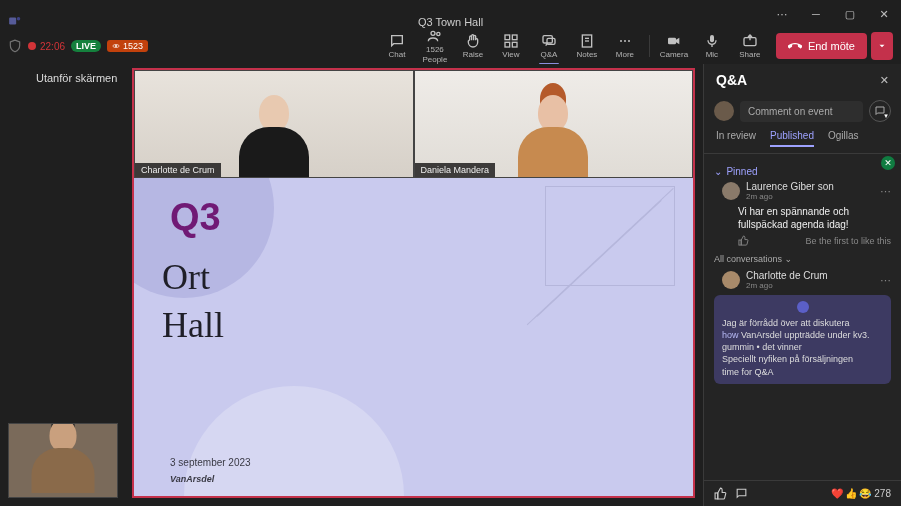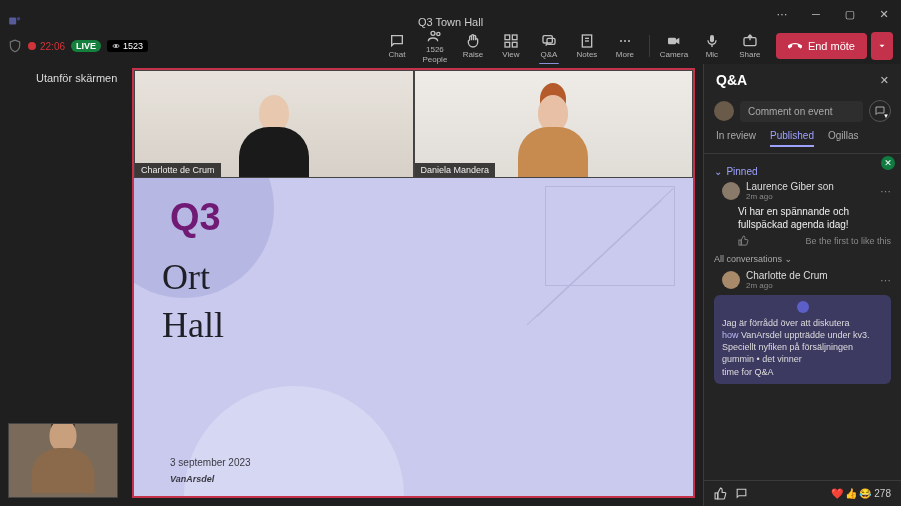--- a/index.html
+++ b/index.html
@@ -12,21 +12,21 @@
 .titlebar .win-controls { position: absolute; right: 0; display: flex; }
 .titlebar .win-controls div { width: 34px; height: 28px; display: flex; align-items: center; justify-content: center; opacity: .7; font-size: 11px; }
 
 
 .toolbar { height: 36px; display: flex; align-items: center; padding: 0 8px; gap: 6px; }
 .toolbar .left { display: flex; align-items: center; gap: 6px; }
 .toolbar .shield { opacity: .6; }
 .toolbar .rec { display: flex; align-items: center; gap: 4px; font-size: 10px; color: #d13438; }
 .toolbar .rec .dot { width: 8px; height: 8px; border-radius: 50%; background: #d13438; }
 .toolbar .live { background: #15803d; color: #fff; font-size: 9px; padding: 1px 5px; border-radius: 6px; font-weight: 600; }
-.toolbar .viewers { background: #000000; color: #fff; font-size: 9px; padding: 1px 5px; border-radius: 3px; display: flex; align-items: center; gap: 3px; }
+.toolbar .viewers { background: #c2410c; color: #fff; font-size: 9px; padding: 1px 5px; border-radius: 3px; display: flex; align-items: center; gap: 3px; }
 .toolbar .spacer { flex: 1; }
 .toolbar .actions { display: flex; align-items: center; gap: 2px; }
 .toolbar .action { width: 36px; display: flex; flex-direction: column; align-items: center; gap: 1px; opacity: .85; position: relative; }
 .toolbar .action.active::after { content:''; position:absolute; bottom:-6px; left:8px; right:8px; height:2px; background:#9ea2ff; border-radius:1px; }
 .toolbar .action .icon { height: 16px; display: flex; align-items: center; justify-content: center; }
 .toolbar .action .label { font-size: 8px; color: #ccc; }
 .toolbar .action .count { font-size: 8px; color: #ccc; }
 .toolbar .sep { width: 1px; height: 22px; background: #3a3a3a; margin: 0 4px; }
 .toolbar .end-btn { background: #c4314b; color: #fff; border-radius: 4px; padding: 6px 12px; font-size: 11px; display: flex; align-items: center; gap: 6px; margin-left: 6px; }
 .toolbar .end-split { width: 22px; height: 28px; background: #c4314b; border-radius: 4px; display: flex; align-items: center; justify-content: center; margin-left: 2px; }
@@ -348,22 +348,22 @@
           <div>
             <div class="name">Charlotte de Crum</div>
             <div class="time">2m ago</div>
           </div>
           <span class="more">⋯</span>
         </div>
         <div class="highlight-post" style="margin-top:5px;">
           <div style="text-align:center;"><span class="bot"></span></div>
           <div class="line">Jag är förrådd över att diskutera</div>
           <div class="line"><span class="mention">how</span><span> VanArsdel uppträdde under kv3.</span></div>
+          <div class="line">gummin • det vinner</div>
           <div class="line">Speciellt nyfiken på försäljningen</div>
-          <div class="line">gummin • det vinner</div>
           <div class="line">time for Q&amp;A</div>
         </div>
       </div>
     </div>
     <div class="reactions">
       <div class="left">
         <span>
             <svg width="13" height="13" viewBox="0 0 24 24" fill="none" stroke="#ccc" stroke-width="2">
               <path d="M7 22V11l5-9c1 0 3 1 3 3v5h5c1 0 2 1 1.7 2l-2 8c-.2 1-1 2-2 2H7z"></path>
               <rect x="2" y="11" width="5" height="11"></rect>

